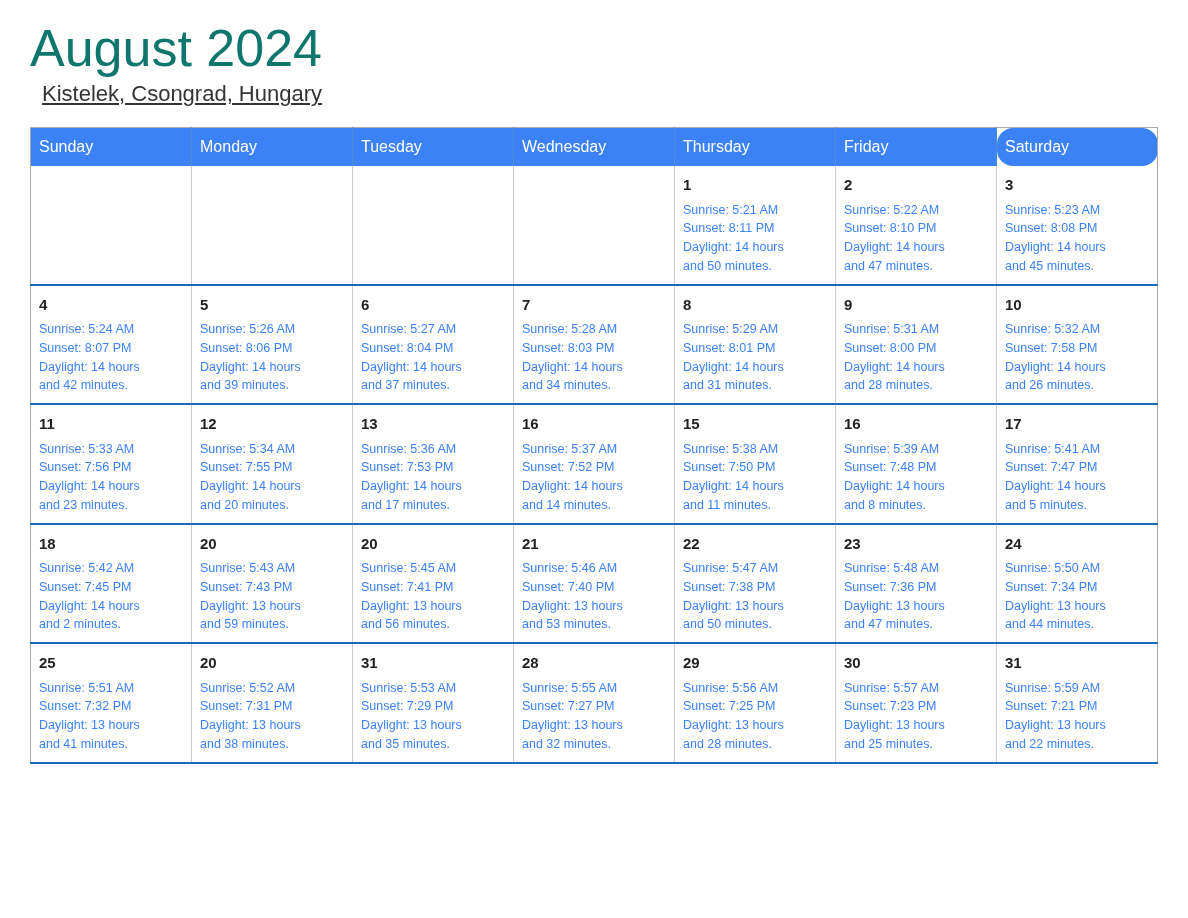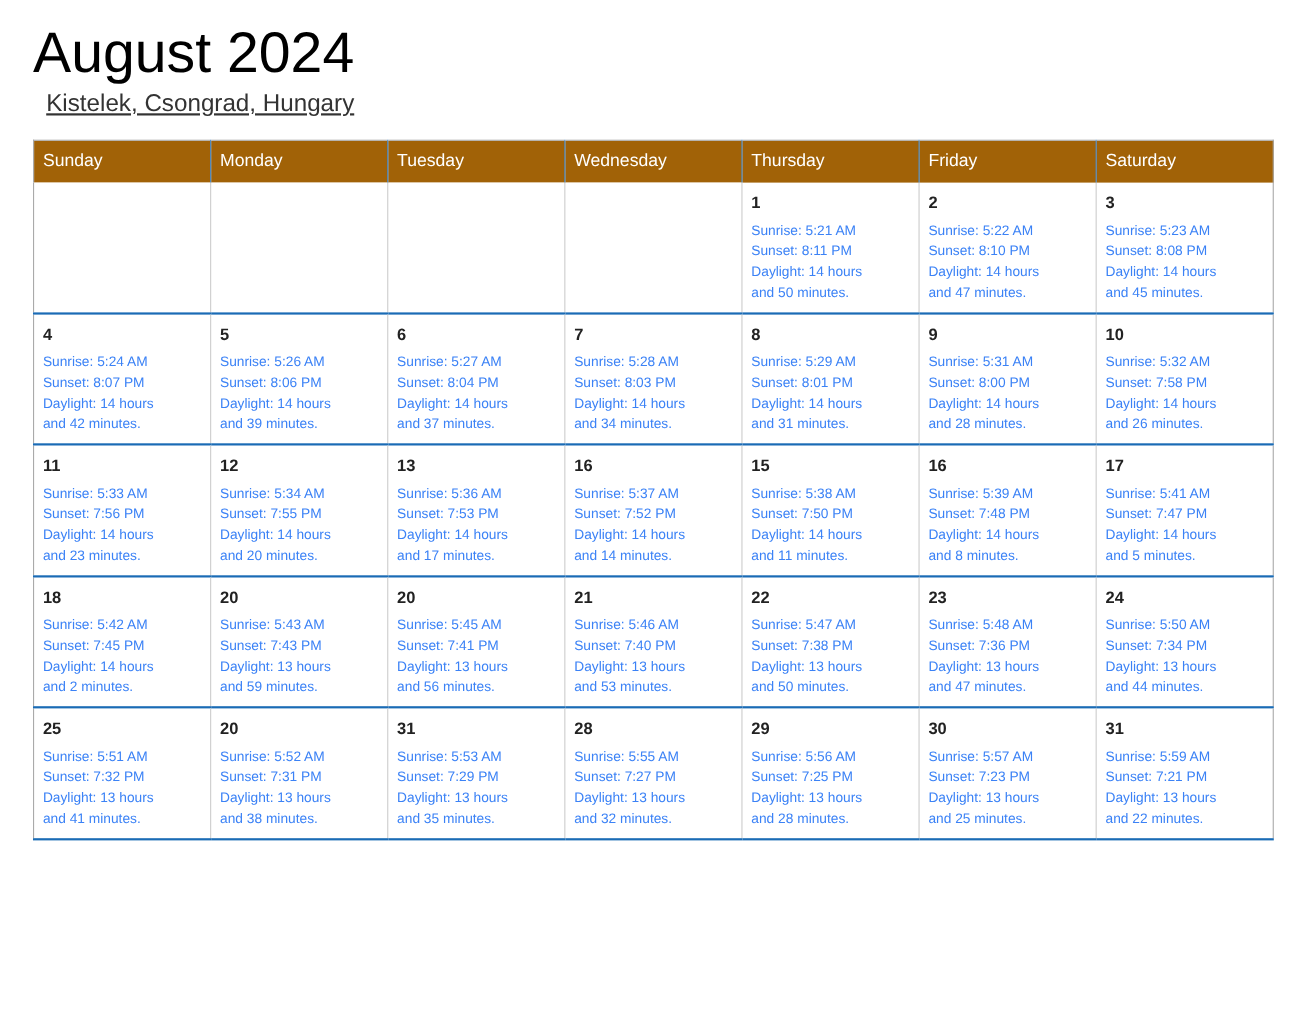--- a/index.html
+++ b/index.html
@@ -40,45 +40,46 @@
       vertical-align: middle;
       position: relative;
       top: -3px;
     }
     .title-section {
       text-align: right;
     }
     .month-title {
       font-size: 52px;
       font-weight: normal;
-      color: #000000;
+      color: #0f766e;
       line-height: 1.1;
     }
     .location {
       font-size: 22px;
       color: #333;
       margin-top: 4px;
       text-decoration: underline;
     }
     .calendar {
       width: 100%;
       border-collapse: collapse;
       border: 1px solid #aaa;
     }
     .calendar th {
-      background-color: #a16207;
+      background-color: #3b82f6;
       color: #fff;
       padding: 10px 8px;
       text-align: left;
       font-size: 16px;
       font-weight: normal;
       border-right: 1px solid #4a8fd0;
     }
     .calendar th:last-child {
       border-right: none;
+      border-radius: 16px;
     }
     .calendar td {
       vertical-align: top;
       padding: 8px 8px;
       border-right: 1px solid #ccc;
       border-bottom: 2px solid #1a6bb5;
       width: calc(100% / 7);
       min-height: 100px;
       font-size: 13px;
       color: #333;

